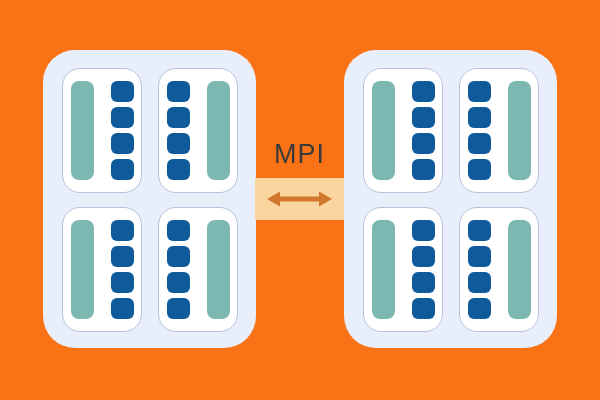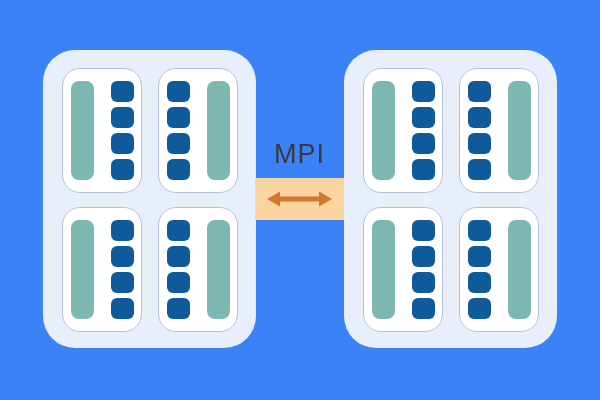--- a/index.html
+++ b/index.html
@@ -5,21 +5,21 @@
   html, body {
     margin: 0;
     padding: 0;
     background: #ffffff;
     font-family: "Liberation Sans", sans-serif;
   }
   .canvas {
     position: relative;
     width: 600px;
     height: 400px;
-    background: #3b82f6;
+    background: #f97316;
     overflow: hidden;
   }
   .node {
     position: absolute;
     top: 50px;
     width: 213px;
     height: 298px;
     background: var(--node-bg, #e8eefa);
     border-radius: 32px;
     box-sizing: border-box;

